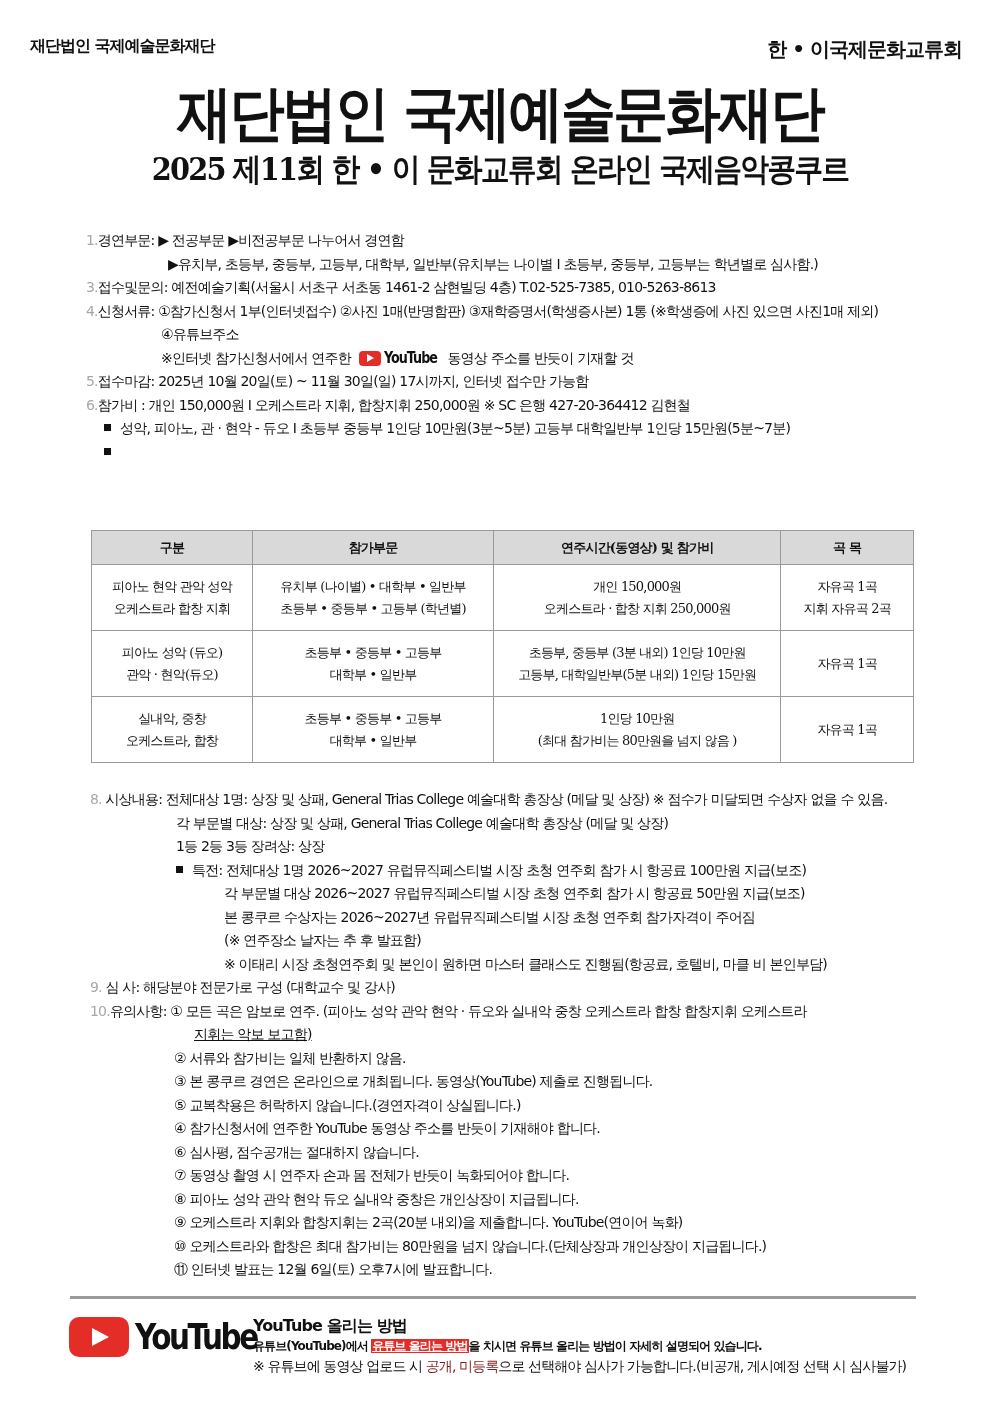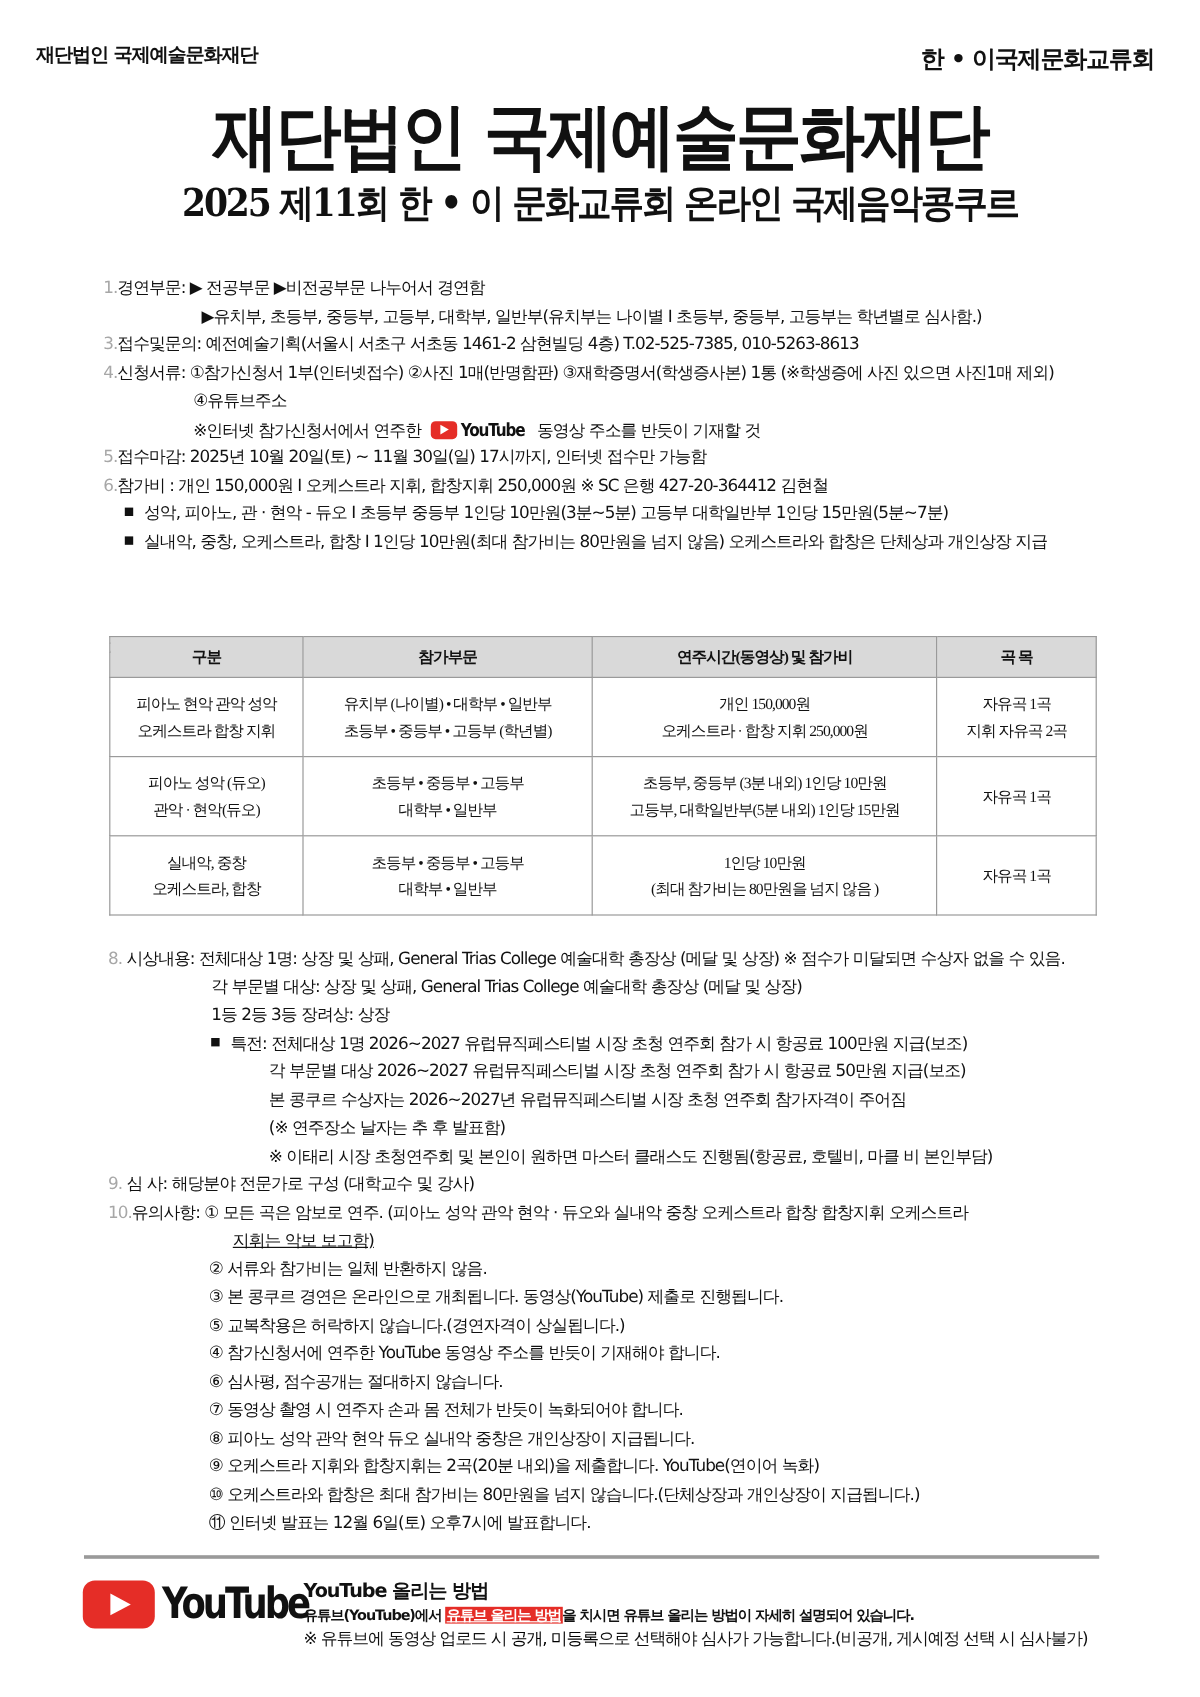--- a/index.html
+++ b/index.html
@@ -25,21 +25,21 @@
 
   .yt-inline { display: inline-flex; align-items: center; vertical-align: -3px; margin: 0 2px 0 4px; }
   .yt-btn { display: inline-block; width: 22px; height: 15px; background: #e52d27; border-radius: 4px; position: relative; margin-right: 3px; }
   .yt-btn::after { content: ""; position: absolute; left: 8px; top: 3.5px; border-left: 7px solid #fff; border-top: 4px solid transparent; border-bottom: 4px solid transparent; }
   .yt-word { font-weight: bold; font-size: 15px; letter-spacing: -1.2px; transform: scaleX(0.85); display: inline-block; transform-origin: left; margin-right: -4px; }
 
   .sec7-title { position: absolute; left: 90px; top: 532px; font-size: 12px; letter-spacing: -0.8px; font-style: italic; }
 
   table.events { position: absolute; left: 91px; top: 530px; width: 823px; border-collapse: collapse;
     font-family: "DejaVu Serif", serif; font-size: 13px; letter-spacing: -0.8px; }
-  table.events th, table.events td { border: 1px solid #9a9a9a; text-align: center; vertical-align: middle; font-family: Liberation Serif, serif; }
+  table.events th, table.events td { border: 1px solid #9a9a9a; text-align: center; vertical-align: middle; }
   table.events th { background: #d9d9d9; height: 34px; font-weight: bold; font-size: 13px; }
   table.events td { height: 66px; line-height: 22px; }
   .c1 { width: 153px; } .c2 { width: 229px; } .c3 { width: 273px; } .c4 { width: 126px; }
 
   .body-text2 { position: absolute; left: 90px; top: 788px; width: 860px; font-size: 14px; letter-spacing: -0.8px; line-height: 23.2px; }
   .ind-a { padding-left: 86px; }
   .ind-b { padding-left: 134px; }
   .ind-c { padding-left: 104px; text-decoration: underline; }
   .ind-d { padding-left: 84px; }
 
@@ -48,21 +48,21 @@
   .yt-logo { position: absolute; left: 69px; top: 1316px; display: flex; align-items: center; }
   .yt-logo-btn { width: 60px; height: 40px; background: #e52d27; border-radius: 10px; position: relative; }
   .yt-logo-btn::after { content: ""; position: absolute; left: 23px; top: 11px; border-left: 17px solid #fff; border-top: 9px solid transparent; border-bottom: 9px solid transparent; }
   .yt-logo-word { font-size: 36px; font-weight: bold; letter-spacing: -3px; margin-left: 6px; transform: scaleX(0.82); transform-origin: left; display: inline-block; }
 
   .yt-info { position: absolute; left: 253px; top: 1316px; font-size: 15px; letter-spacing: -0.9px; }
   .yt-info .h { font-size: 16px; font-weight: bold; line-height: 20px; }
   .yt-info .l2 { font-size: 12px; line-height: 20px; white-space: nowrap; font-weight: bold; }
   .yt-info .l3 { font-size: 14px; line-height: 20px; white-space: nowrap; }
   .hl { background: #e52d27; color: #fff; text-decoration: underline; padding: 0 1px; }
-  .red { color: #000000; }
+  .red { color: #7f1d1d; }
 </style>
 </head>
 <body>
 
 <div class="top-left">재단법인 국제예술문화재단</div>
 <div class="top-right">한 • 이국제문화교류회</div>
 
 <h1 class="main-title">재단법인 국제예술문화재단</h1>
 <h2 class="sub-title">2025 제11회  한 • 이 문화교류회 온라인 국제음악콩쿠르</h2>
 
@@ -103,21 +103,21 @@
   </div>
 
   <div class="line">
     <span class="num">6.</span><span>참가비 :</span>
     <span>개인 150,000원 I 오케스트라 지휘, 합창지휘 250,000원 ※ SC 은행 427-20-364412 김현철</span>
   </div>
   <div class="line bullet-line">
     <span class="bullet"></span><span>성악, 피아노, 관 · 현악 - 듀오 I 초등부 중등부 1인당 10만원(3분~5분) 고등부 대학일반부 1인당 15만원(5분~7분)</span>
   </div>
   <div class="line bullet-line">
-    <span class="bullet"></span><span>실내악, 중창, 오케스트라, 합창 I 1인당 10만원(최대 참가비는 80만원을 넘지 않음) 오케스트라와 합창은 단체상과 개인상장 지급</span>
+    <span class="bullet"></span>
   </div>
 </div>
 
 <div class="sec7-title">
   <span class="num">7.</span>
   <span>경연부문</span>
 </div>
 
 <table class="events">
   <thead>

